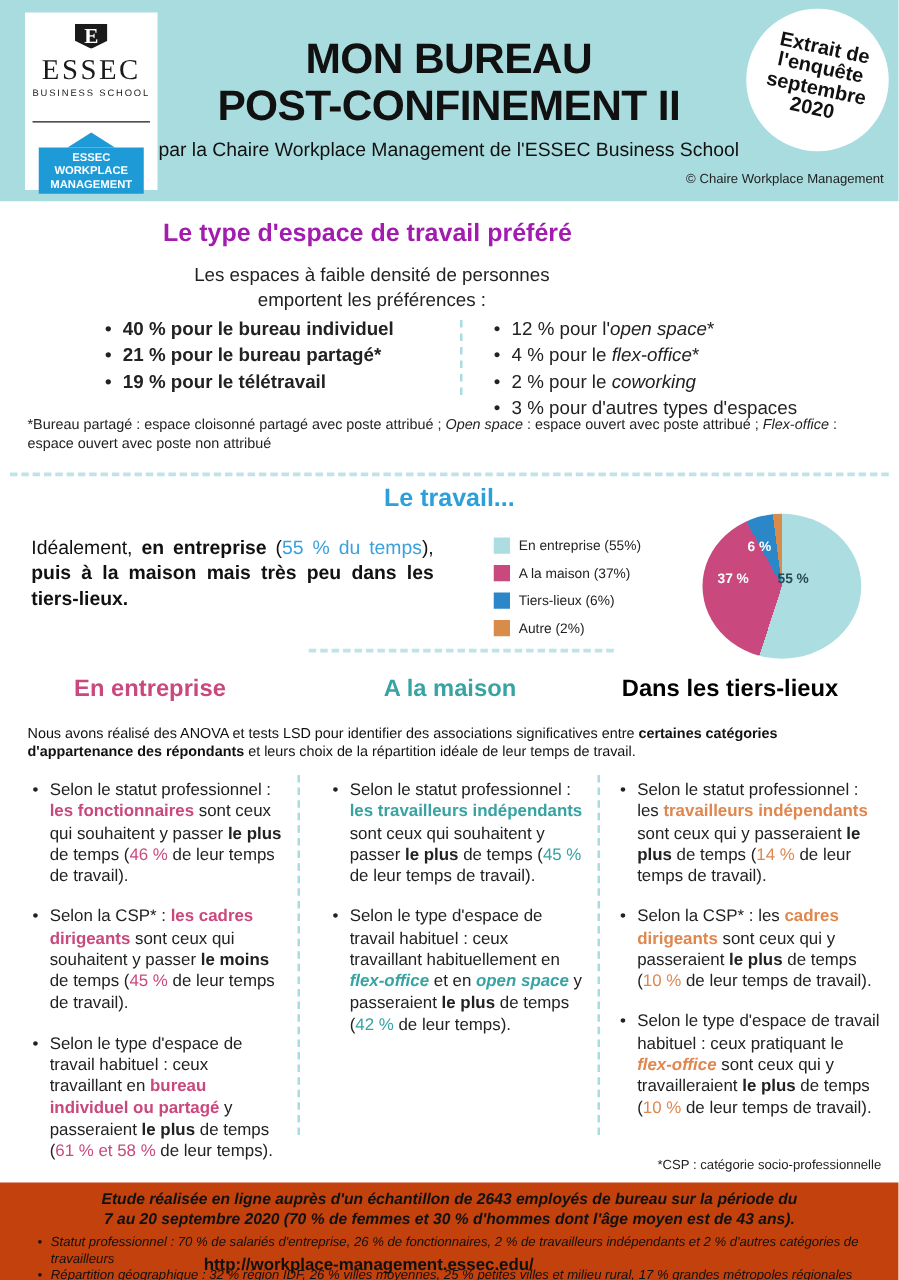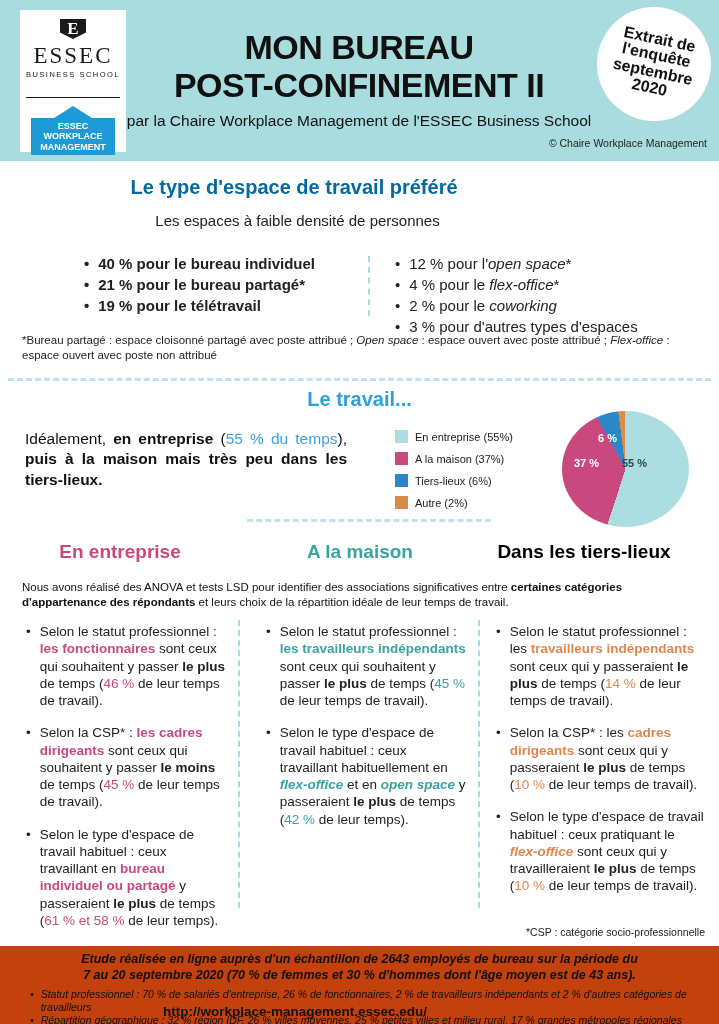--- a/index.html
+++ b/index.html
@@ -30,21 +30,21 @@
   .header-title{position:absolute;left:126px;top:28px;width:466px;text-align:center;
                 font-weight:bold;font-size:34px;line-height:1.12;letter-spacing:-0.5px;color:#111;}
   .header-sub{position:absolute;left:126px;top:112px;width:466px;text-align:center;font-size:15.5px;color:#111;}
   .badge{position:absolute;left:597px;top:7px;width:114px;height:114px;background:#fff;border-radius:50%;
          display:flex;align-items:center;justify-content:center;}
   .badge-inner{transform:rotate(12deg);text-align:center;font-weight:bold;font-size:16px;line-height:1.03;color:#111;}
   .copyright{position:absolute;right:12px;top:137px;font-size:10.5px;color:#222;}
 
   
   .s1-title{position:absolute;left:0;top:176px;width:588px;text-align:center;font-size:20px;
-            font-weight:bold;color:#0369a1;}
+            font-weight:bold;color:#a21caf;}
   .s1-intro{position:absolute;left:0;top:211px;width:595px;text-align:center;font-size:15px;
             line-height:1.35;color:#222;}
   .s1-left{position:absolute;left:84px;top:253px;font-size:15px;font-weight:bold;line-height:21px;color:#222;}
   .s1-right{position:absolute;left:395px;top:253px;font-size:15px;line-height:21px;color:#222;}
   .li{display:flex;}
   .dot{margin-right:9px;}
   .vdash1{position:absolute;left:368px;top:256px;height:60px;border-left:2px dashed #a9dcdf;}
   .s1-foot{position:absolute;left:22px;width:676px;top:333px;font-size:11.5px;line-height:1.3;color:#222;}
   .hdash1{position:absolute;left:8px;top:378px;width:703px;border-top:3px dashed #bfe3e6;}
 
@@ -123,20 +123,21 @@
         <div>2020</div>
       </div>
     </div>
 
     <div class="copyright">© Chaire Workplace Management</div>
   </div>
 
   <div class="s1-title">Le type d'espace de travail préféré</div>
   <div class="s1-intro">
     <div>Les espaces à faible densité de personnes</div>
+    <div>emportent les préférences :</div>
   </div>
 
   <div class="s1-left">
     <div class="li">
         <span class="dot">•</span>
         <span><span>40 % pour le bureau individuel</span></span>
       </div>
     <div class="li">
         <span class="dot">•</span>
         <span><span>21 % pour le bureau partagé*</span></span>

